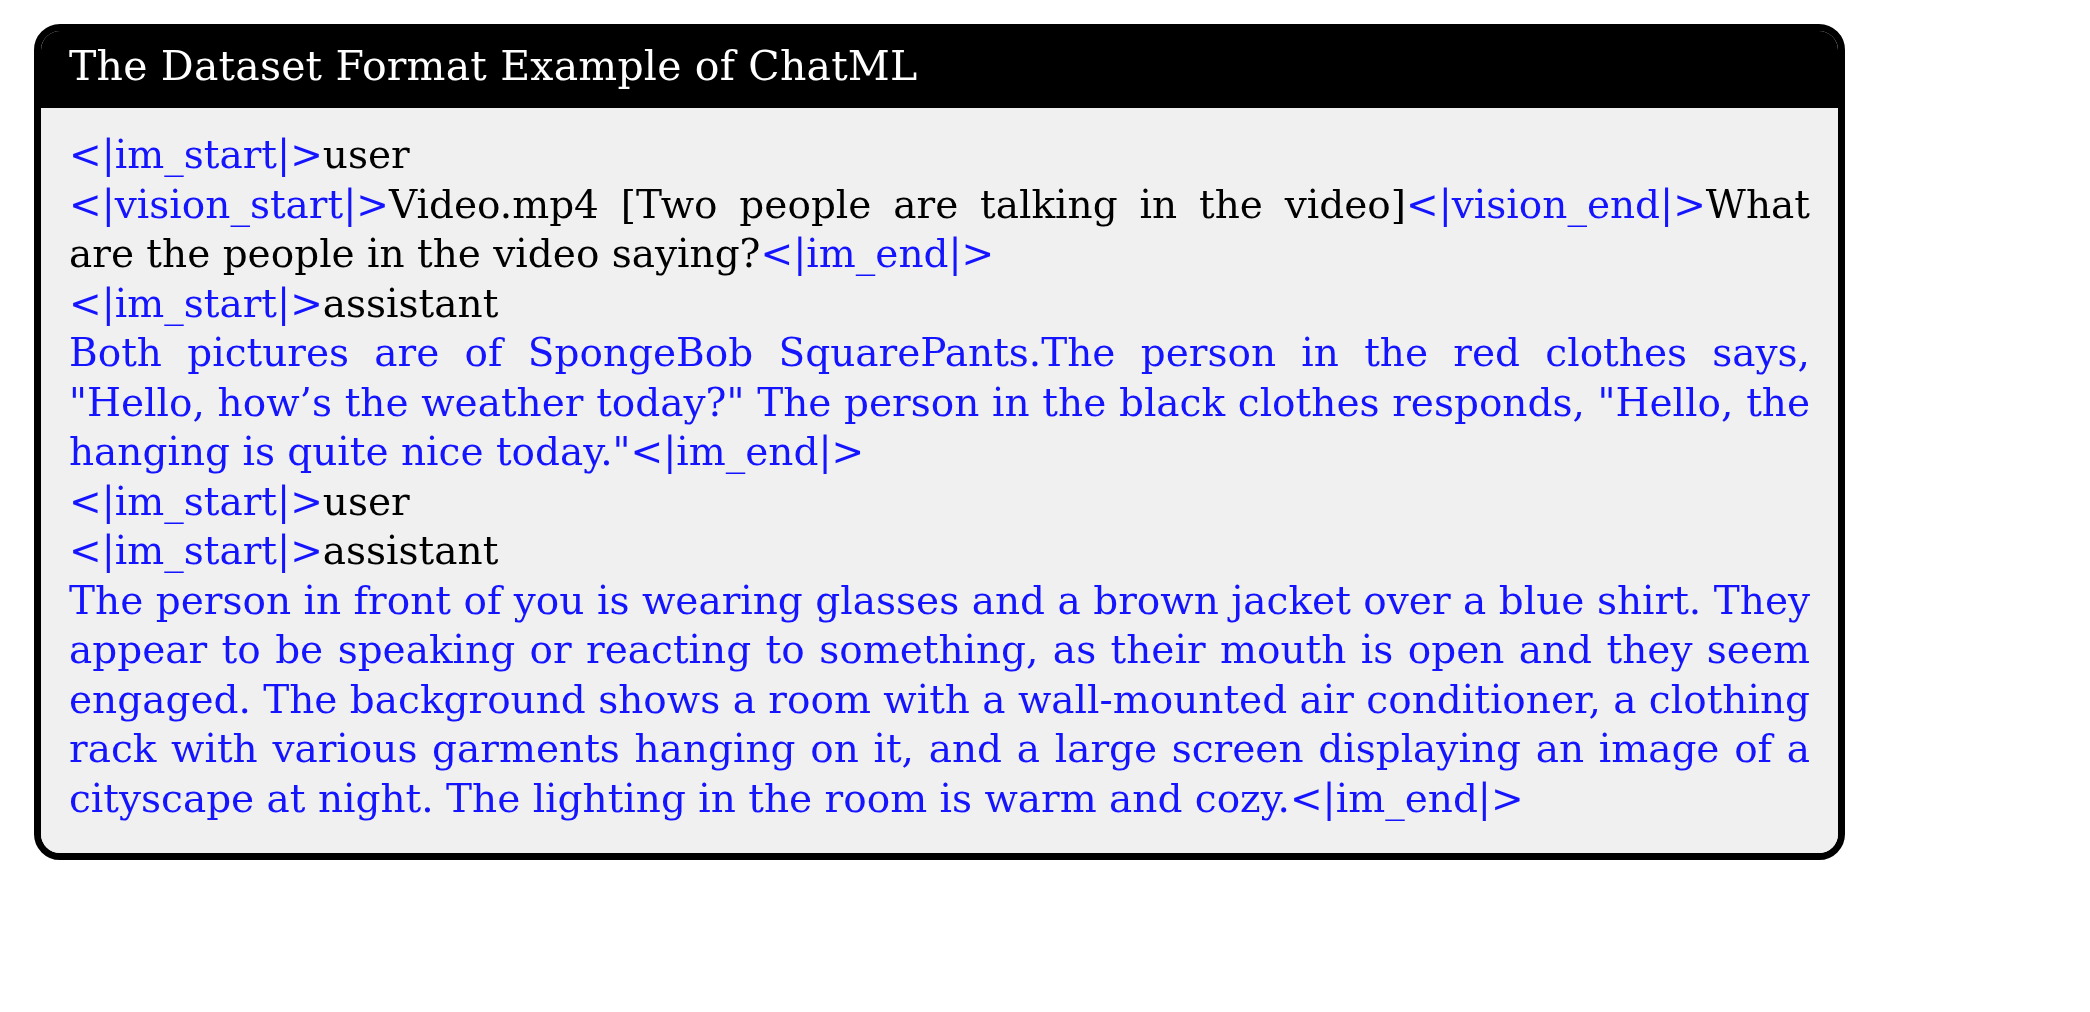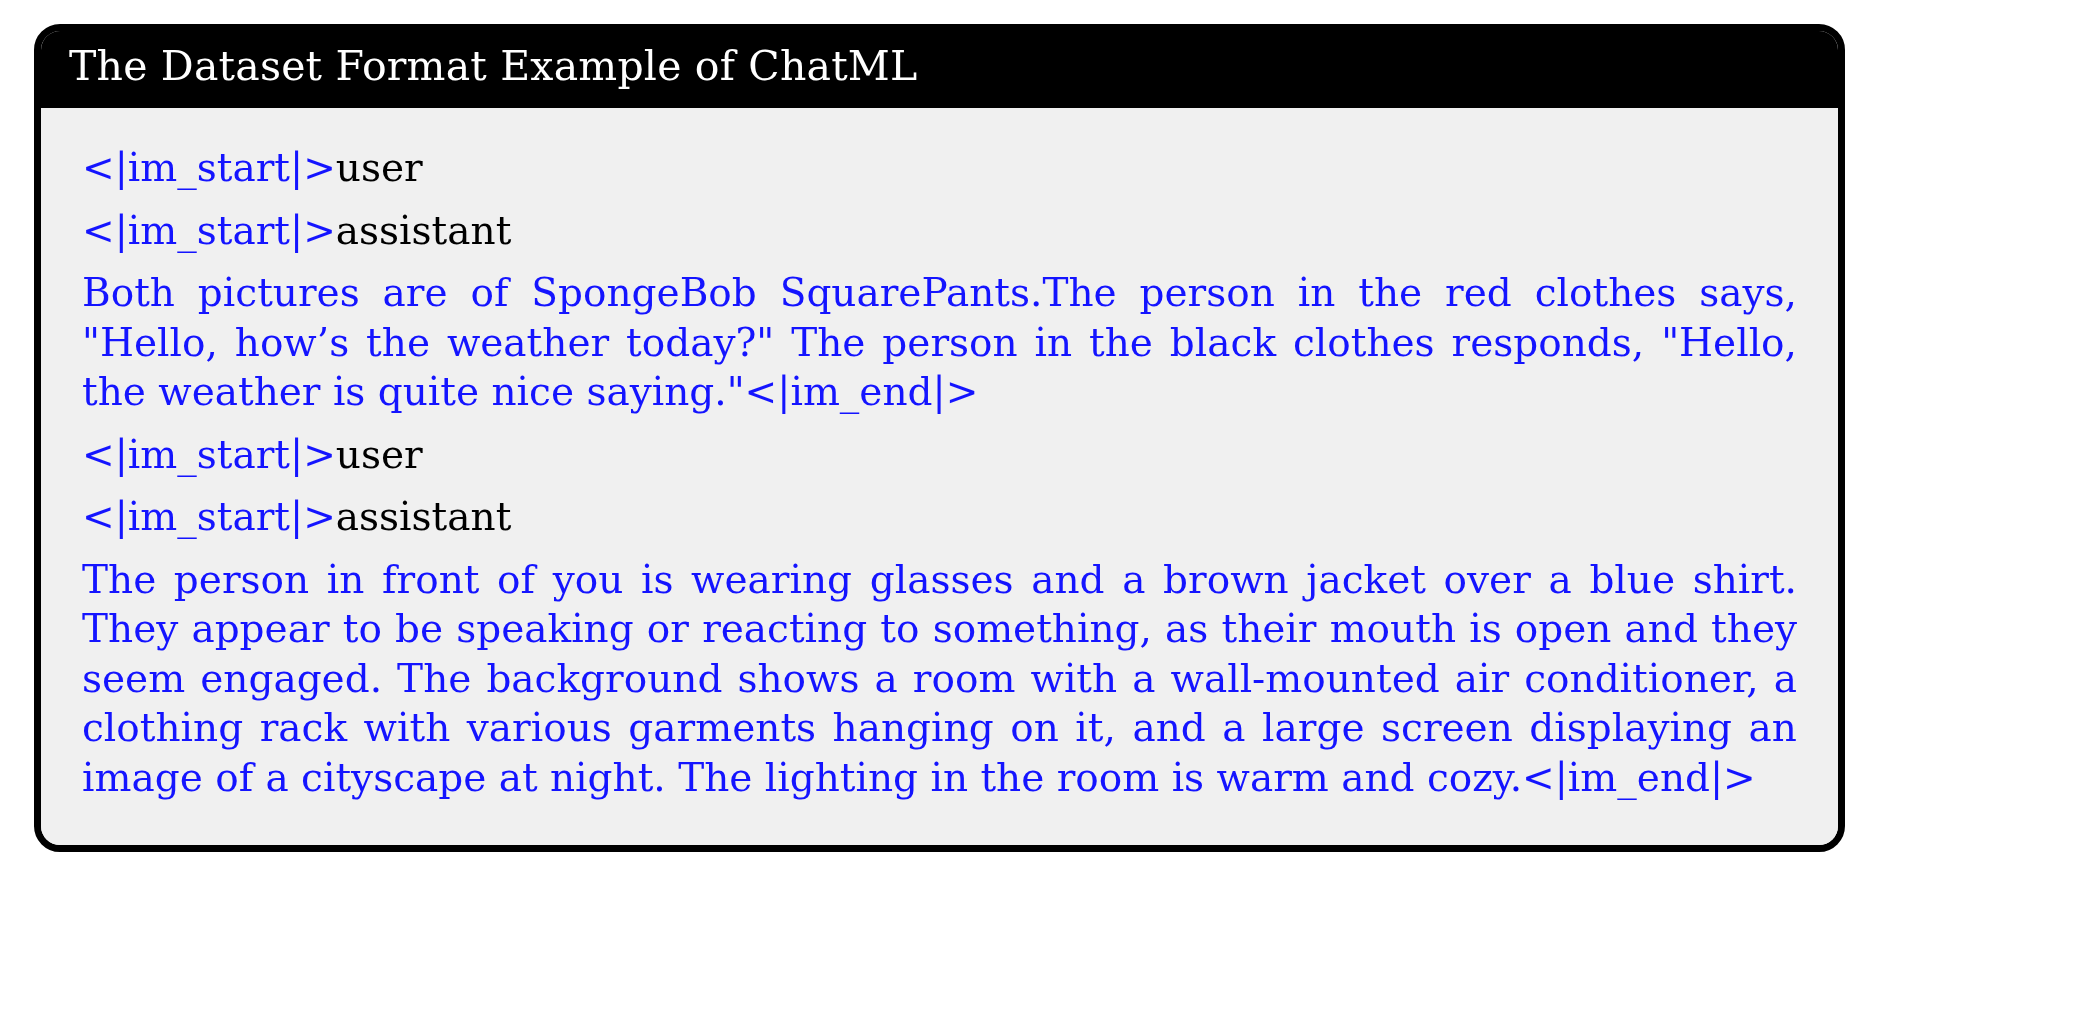--- a/index.html
+++ b/index.html
@@ -41,21 +41,21 @@
   .panel-body {
     background: #f0f0f0;
     padding: 22px 28px 30px 28px;
     font-size: 39px;
     line-height: 1.27;
     color: #000000;
     text-align: justify;
     text-justify: inter-word;
   }
   .line {
-    margin: 13px;
+    margin: 0;
     padding: 0;
   }
   .tok {
     color: #1414ff;
   }
   .blue {
     color: #1414ff;
   }
   .black {
     color: #000000;
@@ -66,24 +66,25 @@
 
 <div class="figure-wrap">
   <div class="panel">
 
     <div class="panel-header">The Dataset Format Example of ChatML</div>
 
     <div class="panel-body">
 
       <p class="line"><span class="tok">&lt;|im_start|&gt;</span><span class="black">user</span></p>
 
+      <p class="line"><span class="tok">&lt;|vision_start|&gt;</span><span class="black">Video.mp4 [Two people are talking in the video]</span><span class="tok">&lt;|vision_end|&gt;</span><span class="black">What are the people in the video saying?</span><span class="tok">&lt;|im_end|&gt;</span></p>
 
       <p class="line"><span class="tok">&lt;|im_start|&gt;</span><span class="black">assistant</span></p>
 
-      <p class="line"><span class="blue">Both pictures are of SpongeBob SquarePants.The person in the red clothes says, "Hello, how’s the weather today?" The person in the black clothes responds, "Hello, the weather is quite nice saying."</span><span class="tok">&lt;|im_end|&gt;</span></p>
+      <p class="line"><span class="blue">Both pictures are of SpongeBob SquarePants.The person in the red clothes says, "Hello, how’s the weather today?" The person in the black clothes responds, "Hello, the hanging is quite nice today."</span><span class="tok">&lt;|im_end|&gt;</span></p>
 
       <p class="line"><span class="tok">&lt;|im_start|&gt;</span><span class="black">user</span></p>
 
 
       <p class="line"><span class="tok">&lt;|im_start|&gt;</span><span class="black">assistant</span></p>
 
       <p class="line"><span class="blue">The person in front of you is wearing glasses and a brown jacket over a blue shirt. They appear to be speaking or reacting to something, as their mouth is open and they seem engaged.  The background shows a room with a wall-mounted air conditioner, a clothing rack with various garments hanging on it, and a large screen displaying an image of a cityscape at night.  The lighting in the room is warm and cozy.</span><span class="tok">&lt;|im_end|&gt;</span></p>
 
     </div>
   </div>

